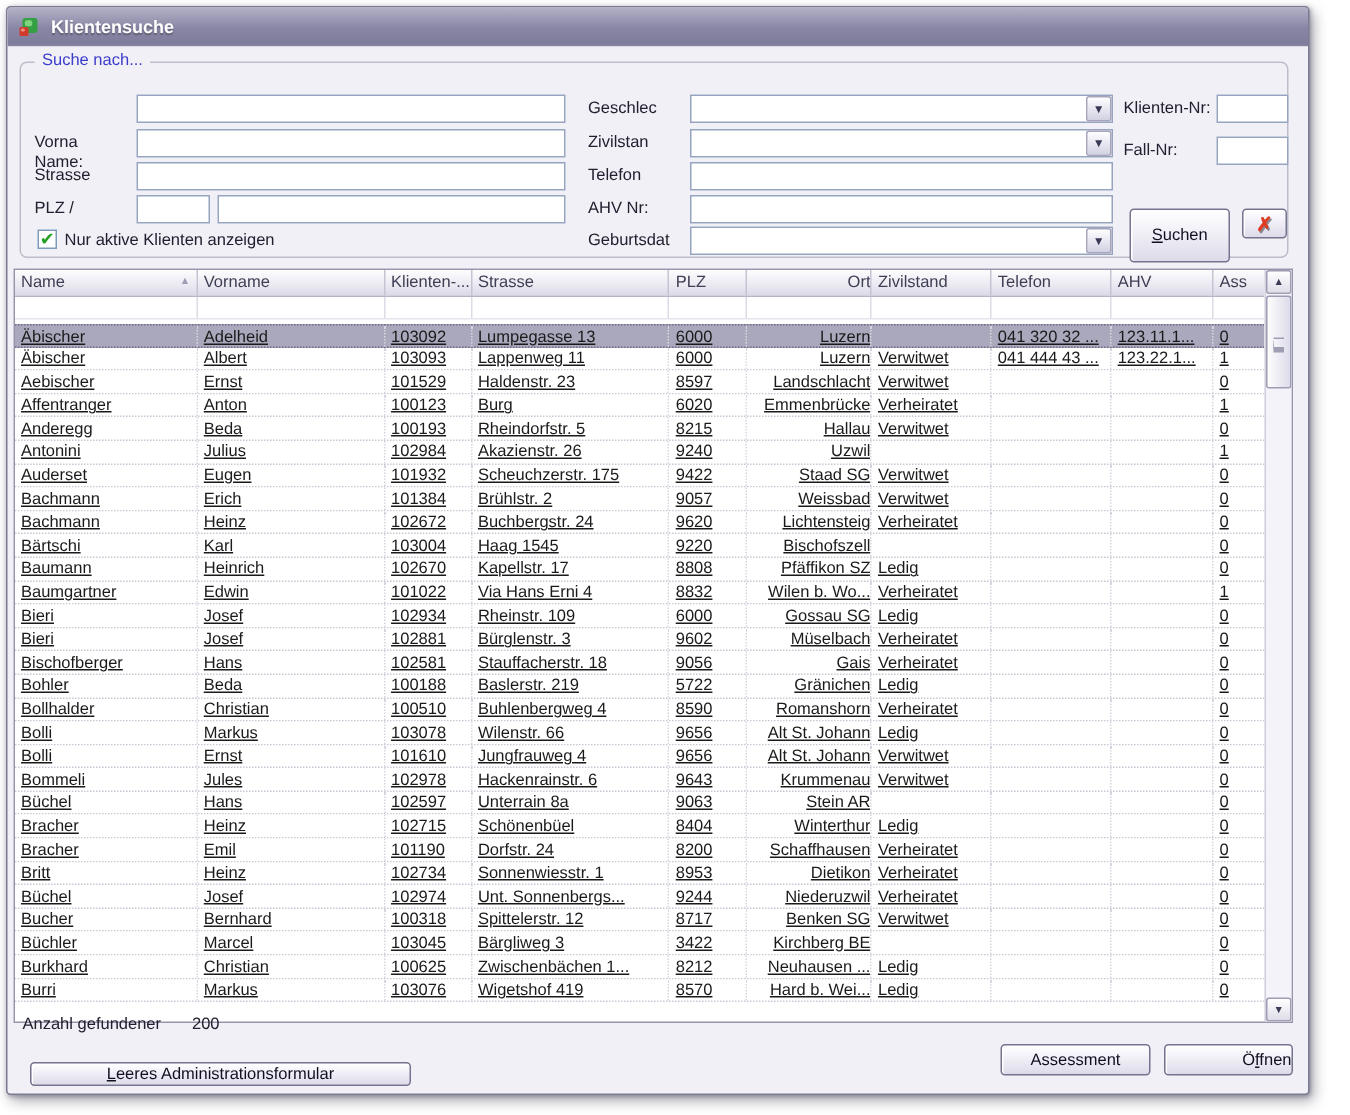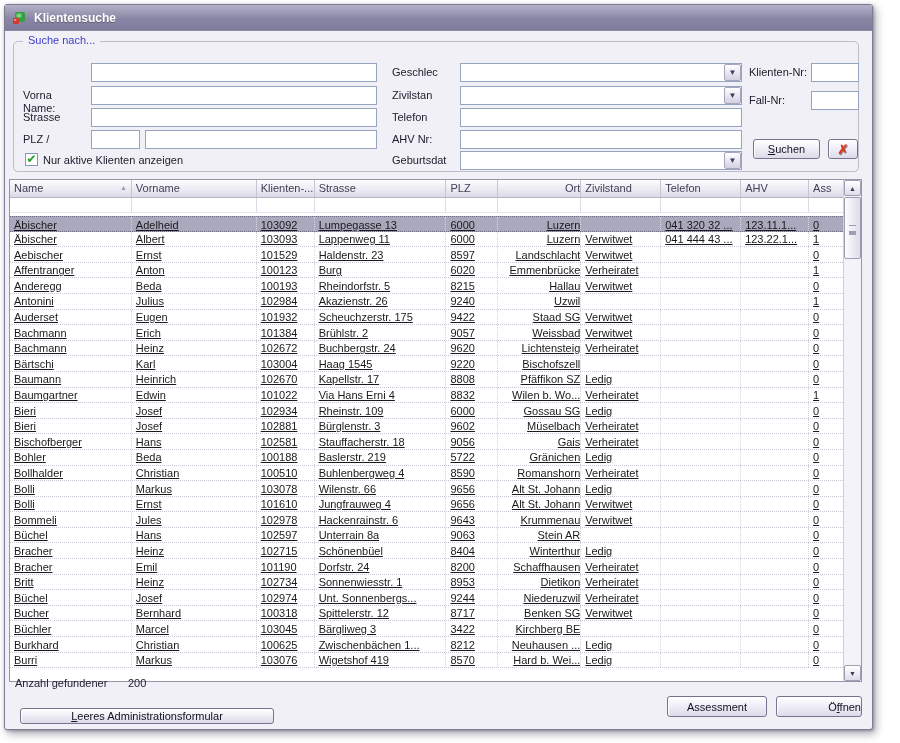--- a/index.html
+++ b/index.html
@@ -159,21 +159,21 @@
   <span class="combo-btn" style="left:719px;top:147px;">
       <span>▼</span>
     </span>
 
   <span class="flabel" style="left:744px;top:61px;">Klienten-Nr:</span>
   <input class="txt" style="left: 806px; top: 58px; width: 48px;">
 
   <span class="flabel" style="left:744px;top:89px;">Fall-Nr:</span>
   <input class="txt" style="left: 806px; top: 86px; width: 48px;">
 
-  <div class="btn" style="left:748px;top:134px;width:67px;height:20px;">
+  <div class="btn" style="left:748px;top:134px;width:67px;height:36px;">
     <span><u>S</u>uchen</span>
   </div>
   <div class="btn" style="left:823px;top:134px;width:30px;height:20px;">
     <span class="clear-x">✗</span>
   </div>
 
   <div class="tablebox">
     <div class="grid">
       <div class="hdr" id="hdr">
           <div class="hcell c0">Name<span class="sort-icon">▲</span></div>

